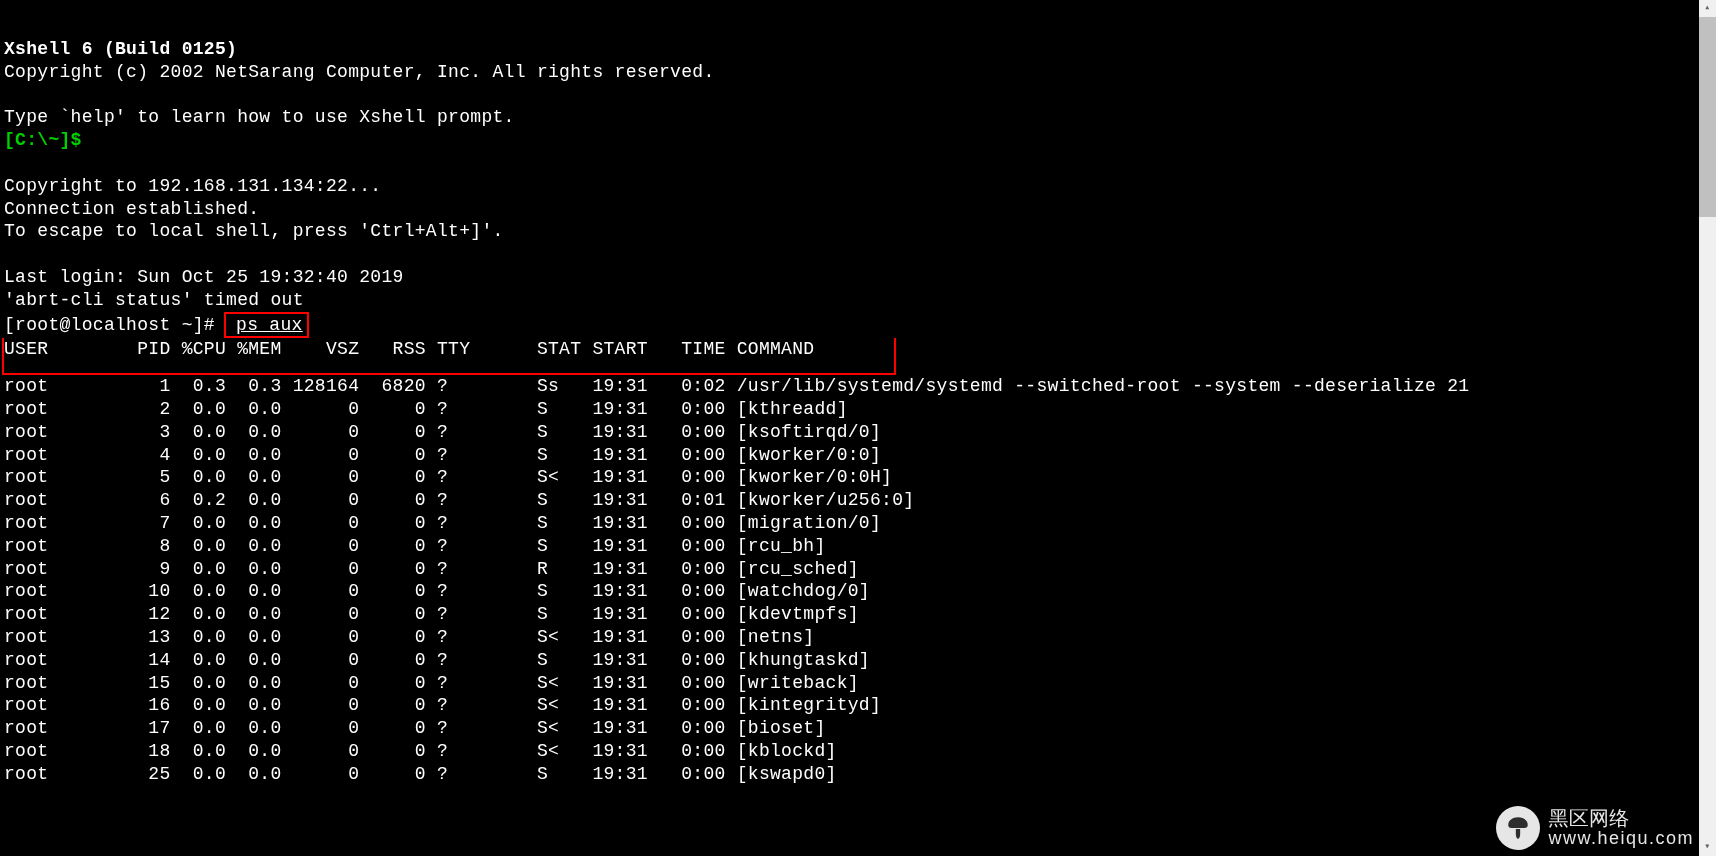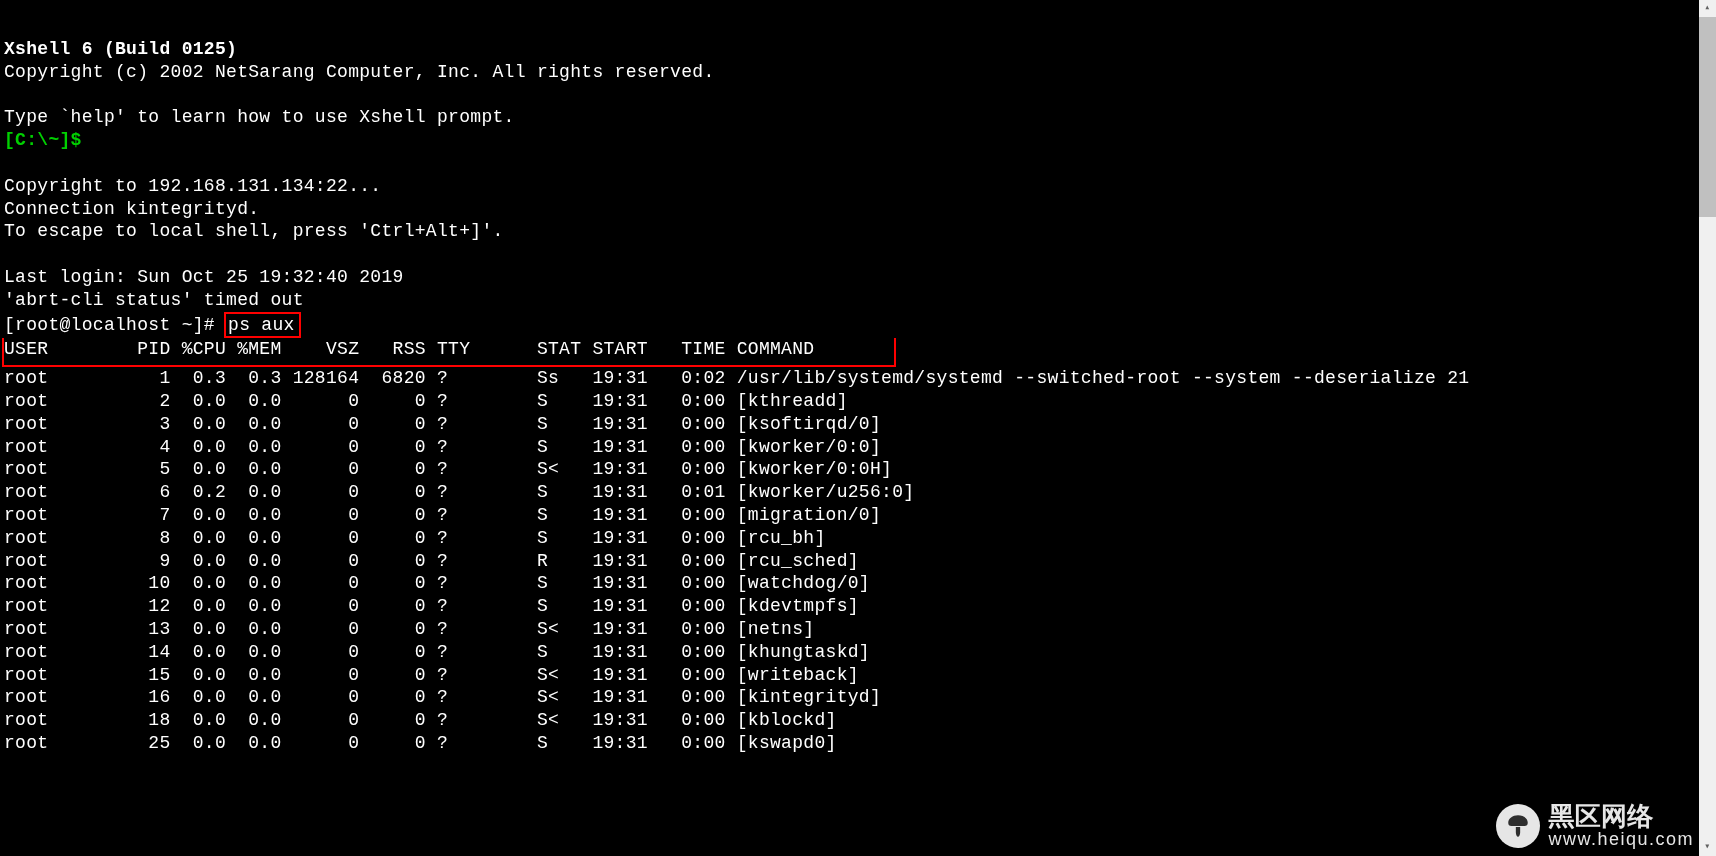--- a/index.html
+++ b/index.html
@@ -19,28 +19,29 @@
       overflow: hidden;
       position: relative;
       letter-spacing: 0.3px;
     }
     .bold { font-weight: bold; margin-top: 30px; }
     .green { color: #00d000; font-weight: bold; }
     .line { white-space: pre; }
     .box-cmd {
       border: 2px solid #ff0000;
       display: inline-block;
-      padding: 0 4px 0 2px;
+      padding: 0 4px 0 10px;
       margin-left: -2px;
+      text-decoration: underline;
     }
     .box-header {
       border: 2px solid #ff0000;
       border-top: none;
       display: inline-block;
-      padding: 0 2px 4px 0;
+      padding: 0 2px 12px 0;
       margin-left: -2px;
       text-align: center;
     }
     .scrollbar {
       position: absolute;
       right: 0;
       top: 0;
       width: 17px;
       height: 100%;
       background: #f0f0f0;
@@ -81,22 +82,22 @@
       background: #fff;
       display: flex;
       align-items: center;
       justify-content: center;
     }
     .watermark-text {
       color: #fff;
       line-height: 1.1;
     }
     .watermark-title {
-      font-size: 26px;
-      font-weight: bold;
+      font-size: 20px;
+      font-weight: normal;
       font-family: "Microsoft YaHei", sans-serif;
     }
     .watermark-url {
       font-size: 18px;
       letter-spacing: 1.5px;
       font-family: sans-serif;
     }
     .mushroom {
       width: 26px;
       height: 26px;
@@ -106,21 +107,21 @@
 <body>
 
 <div>
   <div class="line bold">Xshell 6 (Build 0125)</div>
   <div class="line">Copyright (c) 2002 NetSarang Computer, Inc. All rights reserved.</div>
   <div class="line">&nbsp;</div>
   <div class="line">Type `help' to learn how to use Xshell prompt.</div>
   <div class="line"><span class="green">[C:\~]$</span></div>
   <div class="line">&nbsp;</div>
   <div class="line">Copyright to 192.168.131.134:22...</div>
-  <div class="line">Connection kintegrityd.</div>
+  <div class="line">Connection established.</div>
   <div class="line">To escape to local shell, press 'Ctrl+Alt+]'.</div>
   <div class="line">&nbsp;</div>
   <div class="line">Last login: Sun Oct 25 19:32:40 2019</div>
   <div class="line">'abrt-cli status' timed out</div>
   <div class="line"><span>[root@localhost ~]# </span><span class="box-cmd">ps aux</span></div>
   <div class="line"><span class="box-header"><span>USER        PID %CPU %MEM    VSZ   RSS TTY      STAT START   TIME COMMAND</span><span>       </span></span></div>
   <div id="ps-rows">
       <div class="line">root          1  0.3  0.3 128164  6820 ?        Ss   19:31   0:02 /usr/lib/systemd/systemd --switched-root --system --deserialize 21</div>
       <div class="line">root          2  0.0  0.0      0     0 ?        S    19:31   0:00 [kthreadd]</div>
       <div class="line">root          3  0.0  0.0      0     0 ?        S    19:31   0:00 [ksoftirqd/0]</div>
@@ -129,20 +130,21 @@
       <div class="line">root          6  0.2  0.0      0     0 ?        S    19:31   0:01 [kworker/u256:0]</div>
       <div class="line">root          7  0.0  0.0      0     0 ?        S    19:31   0:00 [migration/0]</div>
       <div class="line">root          8  0.0  0.0      0     0 ?        S    19:31   0:00 [rcu_bh]</div>
       <div class="line">root          9  0.0  0.0      0     0 ?        R    19:31   0:00 [rcu_sched]</div>
       <div class="line">root         10  0.0  0.0      0     0 ?        S    19:31   0:00 [watchdog/0]</div>
       <div class="line">root         12  0.0  0.0      0     0 ?        S    19:31   0:00 [kdevtmpfs]</div>
       <div class="line">root         13  0.0  0.0      0     0 ?        S&lt;   19:31   0:00 [netns]</div>
       <div class="line">root         14  0.0  0.0      0     0 ?        S    19:31   0:00 [khungtaskd]</div>
       <div class="line">root         15  0.0  0.0      0     0 ?        S&lt;   19:31   0:00 [writeback]</div>
       <div class="line">root         16  0.0  0.0      0     0 ?        S&lt;   19:31   0:00 [kintegrityd]</div>
+      <div class="line">root         17  0.0  0.0      0     0 ?        S&lt;   19:31   0:00 [bioset]</div>
       <div class="line">root         18  0.0  0.0      0     0 ?        S&lt;   19:31   0:00 [kblockd]</div>
       <div class="line">root         25  0.0  0.0      0     0 ?        S    19:31   0:00 [kswapd0]</div>
     </div>
 </div>
 
 <div class="scrollbar">
   <div class="scroll-up">▴</div>
   <div class="scroll-thumb"></div>
   <div class="scroll-down">▾</div>
 </div>

